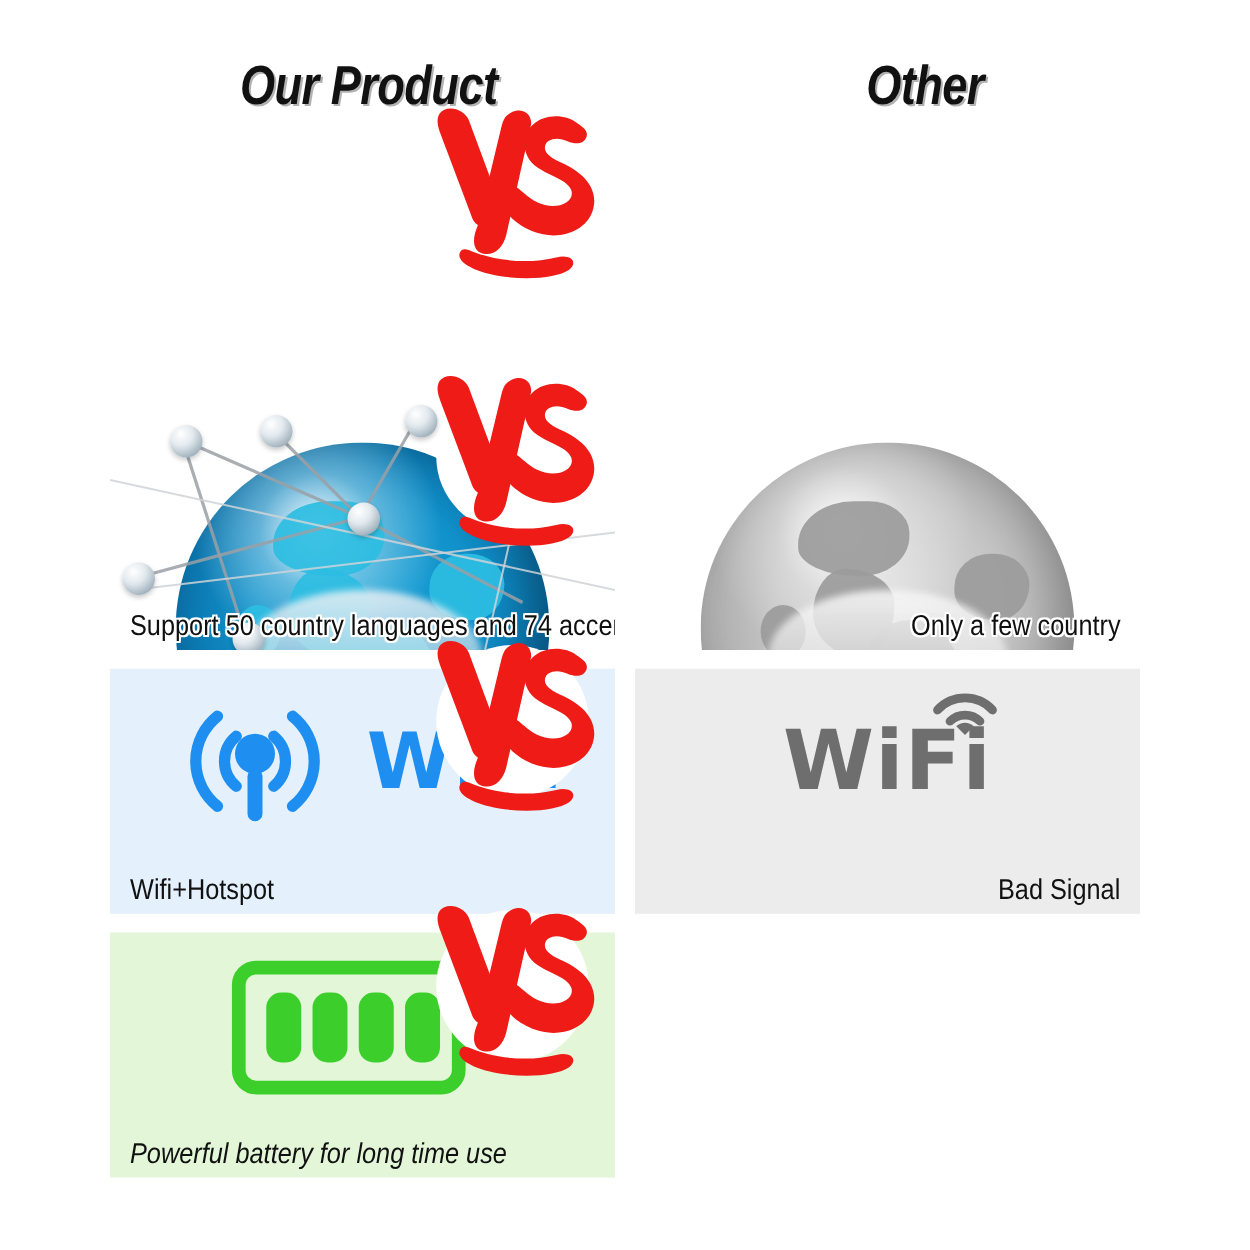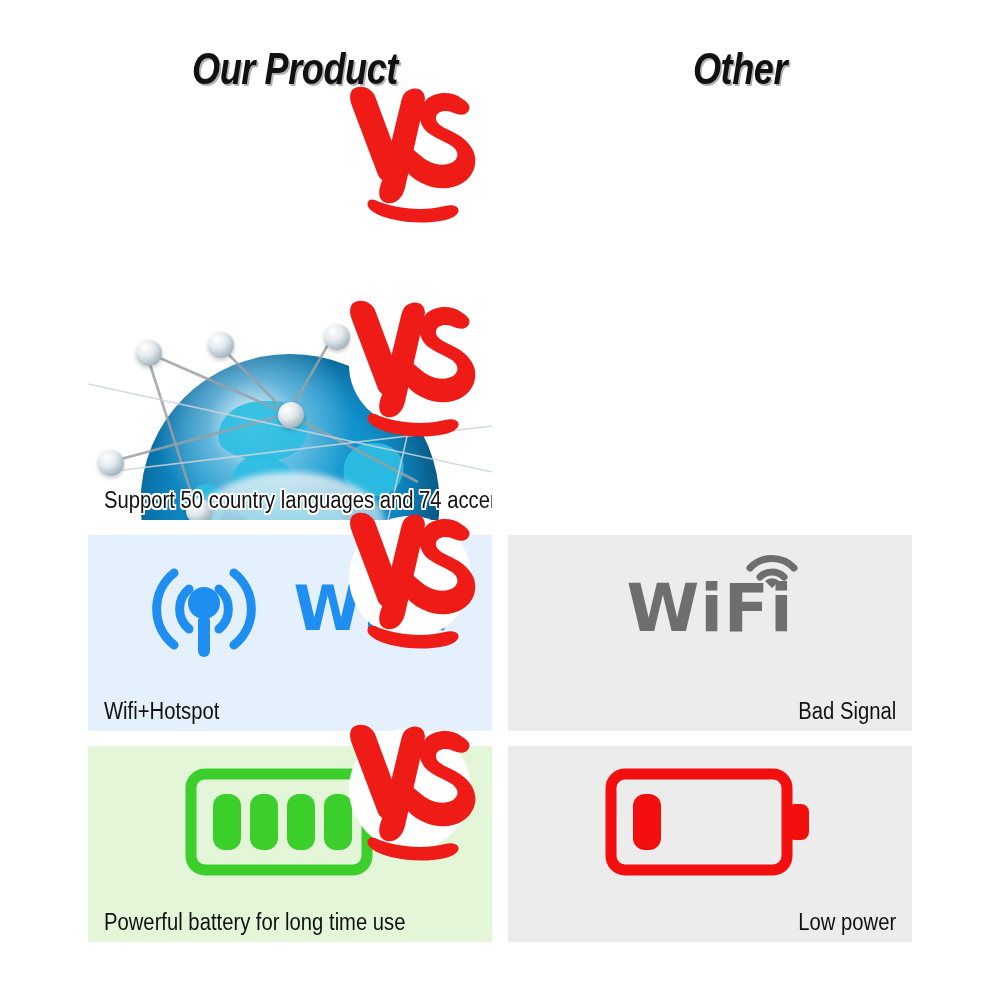--- a/index.html
+++ b/index.html
@@ -23,21 +23,21 @@
     white-space:nowrap;text-align:center;
   }
   .hdr-left{left:110px;width:370px;}
   .hdr-right{left:560px;width:360px;}
 
   
   .row{position:absolute;left:88px;width:824px;}
   .r1{top:107px;height:200px;}
   .r2{top:322px;height:198px;}
   .r3{top:535px;height:196px;padding-left:40px;}
-  .r4{top:746px;height:196px;}
+  .r4{top:746px;height:196px;font-style:italic;}
 
   .panel{position:absolute;top:0;height:100%;overflow:hidden;}
   .panel.left{left:0;width:404px;}
   .panel.right{left:420px;width:404px;}
 
   .cap{
     position:absolute;bottom:6px;
     font-family:"Liberation Sans Narrow","Liberation Sans",sans-serif;
     font-size:23px;font-weight:400;color:#111;white-space:nowrap;
     transform:scaleX(0.88);transform-origin:left bottom;
@@ -253,20 +253,33 @@
         <div class="node" style="left:48px;top:18px;"></div>
         <div class="node" style="left:120px;top:10px;"></div>
         <div class="node" style="left:236px;top:2px;"></div>
         <div class="node" style="left:190px;top:80px;"></div>
         <div class="node" style="left:10px;top:128px;"></div>
         <div class="node" style="left:330px;top:66px;width:18px;height:18px;"></div>
         <div class="node" style="left:98px;top:176px;"></div>
       </div>
       <div class="cap cap-out cap-l">Support 50 country languages and 74 accent</div>
     </div>
+    <div class="panel right">
+      <div class="globe-wrap globe-grey">
+        <div class="globe">
+          <div class="land l1"></div>
+          <div class="land l2"></div>
+          <div class="land l3"></div>
+          <div class="land l4"></div>
+          <div class="land l5"></div>
+          <div class="shade"></div>
+        </div>
+      </div>
+      <div class="cap cap-out cap-r right">Only a few country</div>
+    </div>
   </div>
 
   <div class="row r3">
     <div class="panel left p-wifi-blue">
       <div class="wifi-row">
         <svg width="150" height="112" viewBox="0 0 150 112">
           <g fill="none" stroke="#1f8ef1" stroke-width="9" stroke-linecap="round">
             <path d="M45 20 A46 46 0 0 0 45 92"></path>
             <path d="M105 20 A46 46 0 0 1 105 92"></path>
             <path d="M60 36 A26 26 0 0 0 60 76"></path>
@@ -312,30 +325,20 @@
           <rect x="6" y="8" width="176" height="96" rx="14" ry="14" fill="none" stroke="#3ccf2b" stroke-width="11"></rect>
           <rect x="182" y="38" width="22" height="36" rx="8" fill="#3ccf2b"></rect>
           <rect x="28" y="28" width="28" height="56" rx="12" fill="#3ccf2b"></rect>
           <rect x="65" y="28" width="28" height="56" rx="12" fill="#3ccf2b"></rect>
           <rect x="102" y="28" width="28" height="56" rx="12" fill="#3ccf2b"></rect>
           <rect x="139" y="28" width="28" height="56" rx="12" fill="#3ccf2b"></rect>
         </svg>
       </div>
       <div class="cap cap-l">Powerful battery for long time use</div>
     </div>
-    <div class="panel right p-bat-grey">
-      <div class="bat-wrap">
-        <svg width="210" height="112" viewBox="0 0 210 112">
-          <rect x="6" y="8" width="176" height="96" rx="14" ry="14" fill="none" stroke="#f40f0f" stroke-width="11"></rect>
-          <rect x="182" y="38" width="22" height="36" rx="8" fill="#f40f0f"></rect>
-          <rect x="28" y="28" width="28" height="56" rx="12" fill="#f40f0f"></rect>
-        </svg>
-      </div>
-      <div class="cap cap-r right">Low power</div>
-    </div>
   </div>
 
   <div class="vs vs1">
     <div class="disc"></div>
     <svg viewBox="0 0 150 150">
       <g fill="#ee1b16">
         <path d="M20 6 C27 3 36 6 40 14 L63 76 L58 96 C54 101 46 100 43 93 L17 24 C14 16 14 9 20 6 Z"></path>
         <path d="M74 8 C82 4 90 8 90 17 L70 106 C67 118 58 124 49 120 C43 117 43 108 47 99 L66 20 C68 12 70 10 74 8 Z"></path>
         <path d="M126 16 C117 9 100 9 91 18 C81 28 83 44 95 52 C105 59 119 62 122 70 C125 79 113 85 101 82 C92 80 86 74 80 69 C74 64 66 67 66 76 C66 86 76 97 91 103 C111 111 133 104 139 87 C145 69 131 56 116 49 C107 45 100 41 101 35 C102 29 111 27 119 31 C126 34 132 33 134 28 C136 23 132 20 126 16 Z"></path>
         <path d="M40 118 C58 126 86 130 110 124 C122 121 128 128 120 134 C110 141 80 143 56 137 C40 133 30 126 33 120 C34 117 37 117 40 118 Z"></path>

